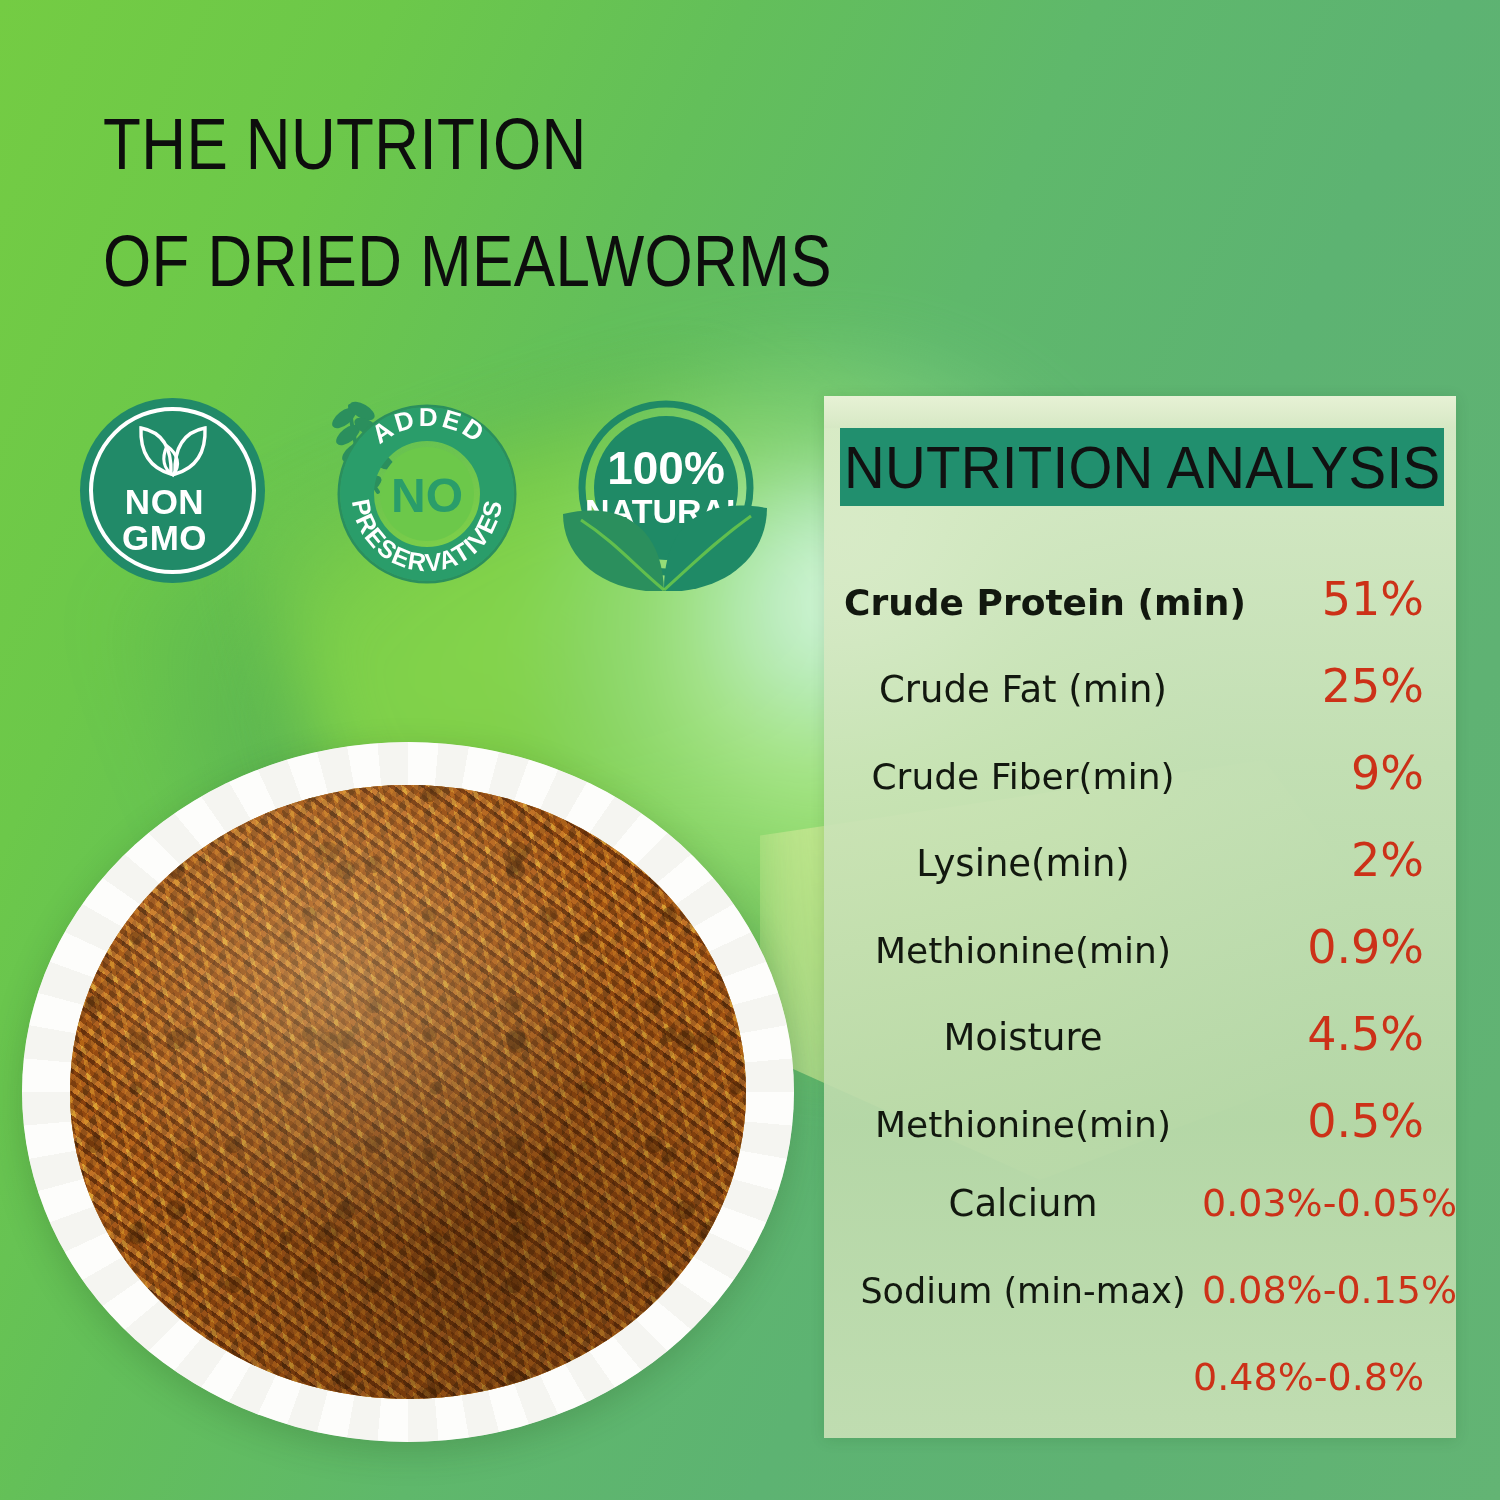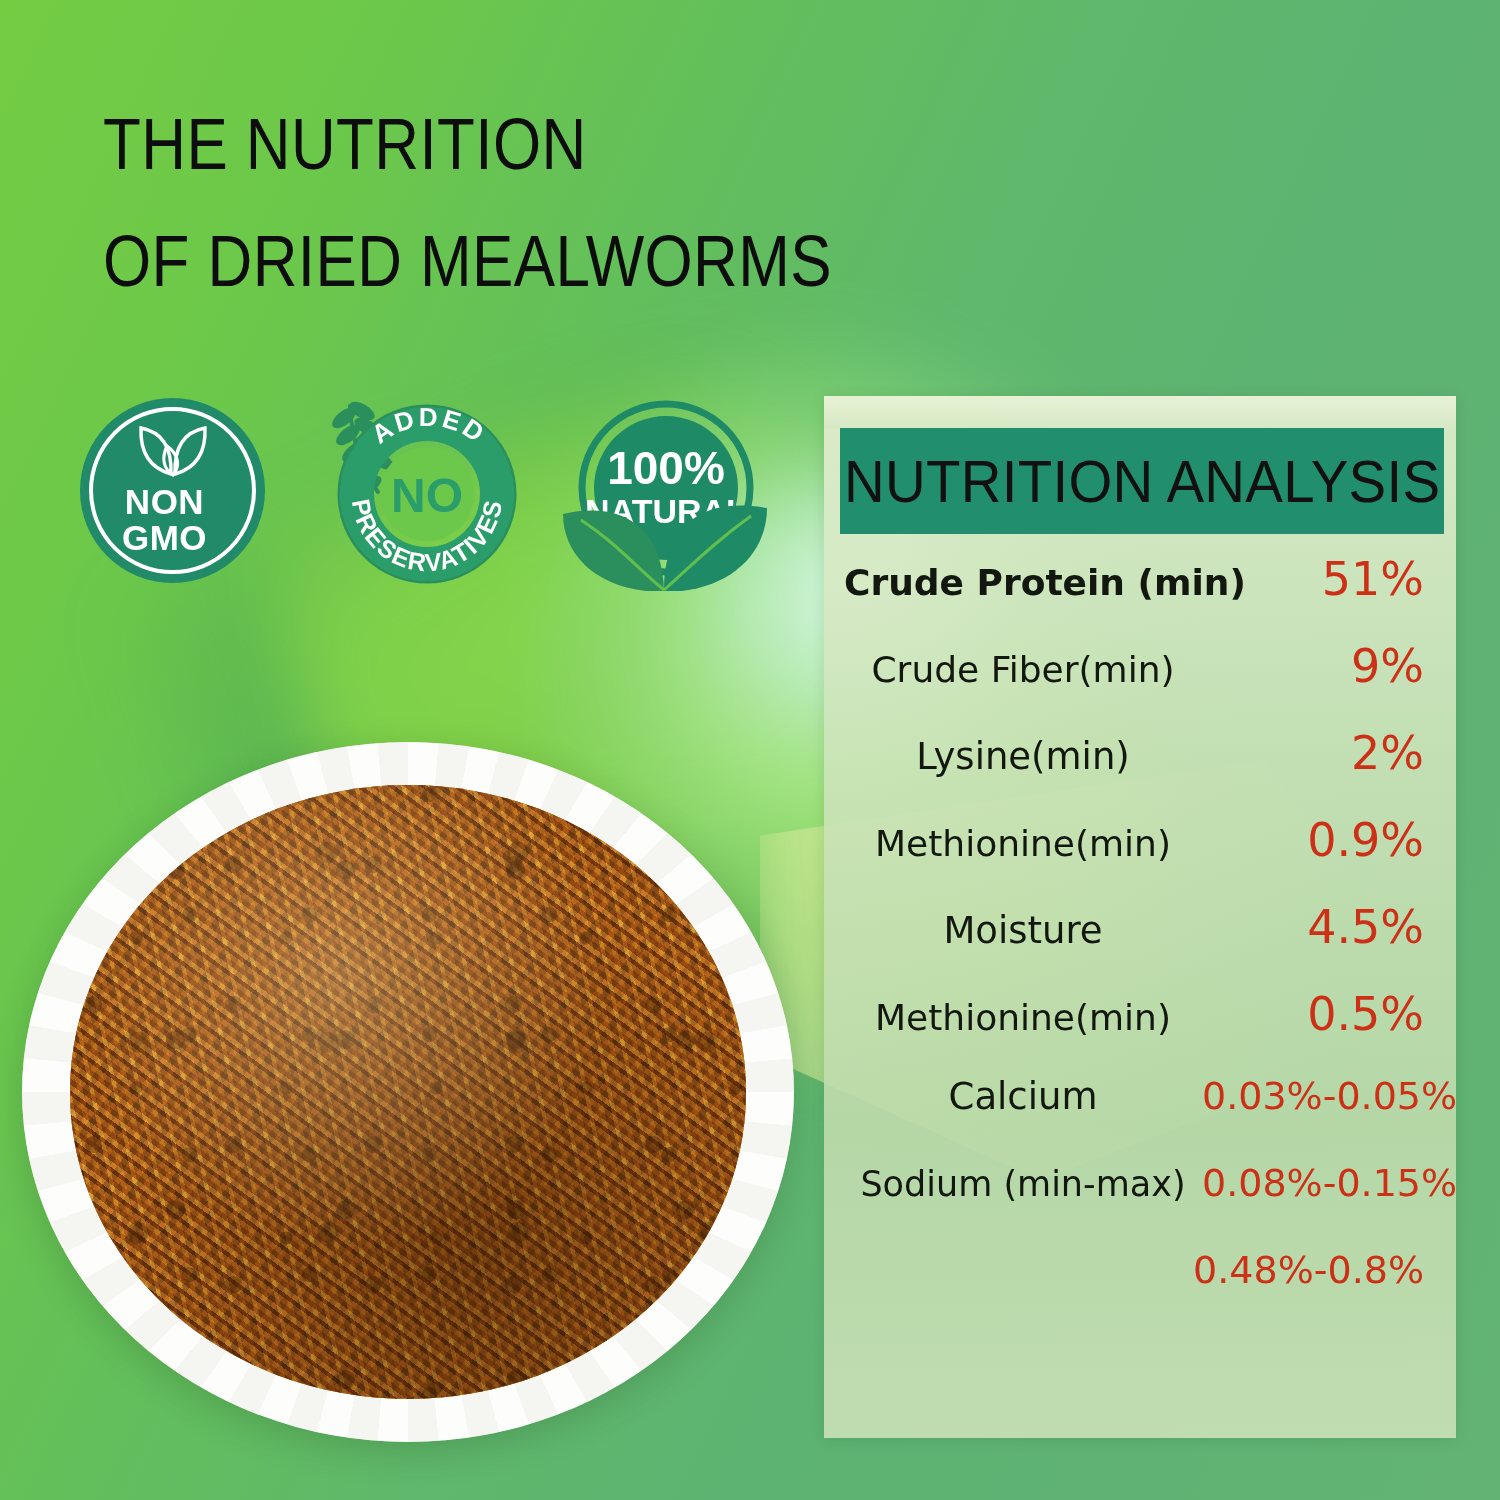--- a/index.html
+++ b/index.html
@@ -90,26 +90,26 @@
   .worm-shade{position:absolute;inset:0;border-radius:50%;
     background:radial-gradient(circle at 40% 32%,rgba(255,232,180,.3) 0%,rgba(255,220,150,0) 46%),
                radial-gradient(circle at 60% 78%,rgba(40,18,2,.42) 0%,rgba(40,18,2,0) 58%);}
 
   
   .panel{position:absolute;left:824px;top:396px;width:632px;height:1042px;
     background:linear-gradient(180deg,rgba(225,238,206,.92) 0%,rgba(205,228,186,.9) 35%,rgba(190,219,172,.9) 70%,rgba(200,224,182,.92) 100%);
     box-shadow:0 2px 14px rgba(20,60,20,.12);}
   .panel-topstrip{position:absolute;left:0;top:0;width:100%;height:32px;
     background:linear-gradient(180deg,rgba(232,242,214,.95),rgba(214,232,196,.9));}
-  .panel-head{position:absolute;left:16px;top:32px;width:604px;height:106px;background:#218f6e;
+  .panel-head{position:absolute;left:16px;top:32px;width:604px;height:78px;background:#218f6e;
     display:flex;align-items:center;justify-content:center;}
   .panel-head .ttl{color:#111;font-size:60px;letter-spacing:.3px;white-space:nowrap;
     font-family:"Liberation Sans Narrow","Liberation Sans",sans-serif;transform:scaleX(.94);}
 
-  .rows{position:absolute;left:20px;top:156px;width:596px;}
+  .rows{position:absolute;left:20px;top:176px;width:596px;}
   .row{display:flex;align-items:baseline;height:87px;}
   .row .lbl{flex:0 0 358px;text-align:center;color:#12180f;
     font-size:37px;white-space:nowrap;font-family:"DejaVu Sans","Liberation Sans",sans-serif;}
   .row .val{flex:1;text-align:right;padding-right:16px;color:#cc3118;font-weight:400;
     font-size:46px;white-space:nowrap;font-family:"DejaVu Sans","Liberation Sans",sans-serif;}
   .row.r0 .lbl{font-weight:700;font-size:36px;}
   .row.r7 .val,.row.r8 .val,.row.r9 .val{font-size:38px;}
   .row.r8 .lbl{font-size:35px;}
   .row.r9 .lbl{font-size:36px;}
   .row.r2 .lbl,.row.r4 .lbl,.row.r6 .lbl{font-size:36px;}
@@ -222,20 +222,24 @@
   <div class="panel">
     <div class="panel-topstrip"></div>
     <div class="panel-head">
       <span class="ttl">NUTRITION ANALYSIS</span>
     </div>
     <div class="rows" id="rows">
         <div class="row r0">
           <div class="lbl">Crude Protein (min)</div>
           <div class="val">51%</div>
         </div>
+        <div class="row r1">
+          <div class="lbl">Crude Fat (min)</div>
+          <div class="val">25%</div>
+        </div>
         <div class="row r2">
           <div class="lbl">Crude Fiber(min)</div>
           <div class="val">9%</div>
         </div>
         <div class="row r3">
           <div class="lbl">Lysine(min)</div>
           <div class="val">2%</div>
         </div>
         <div class="row r4">
           <div class="lbl">Methionine(min)</div>

